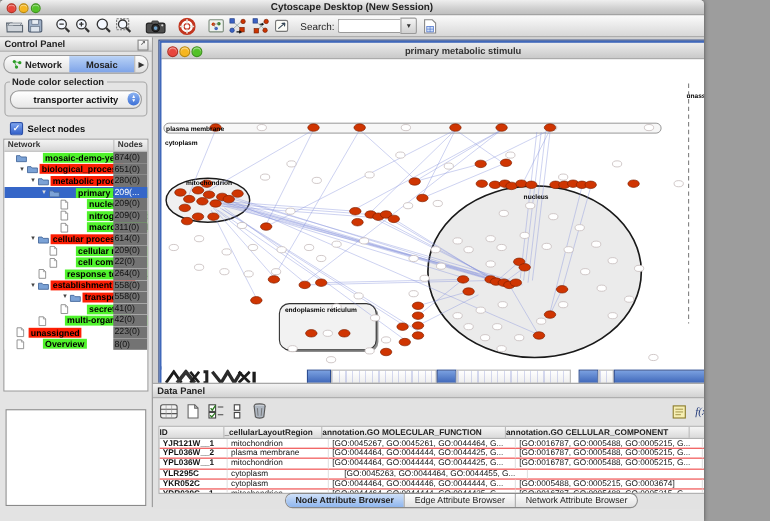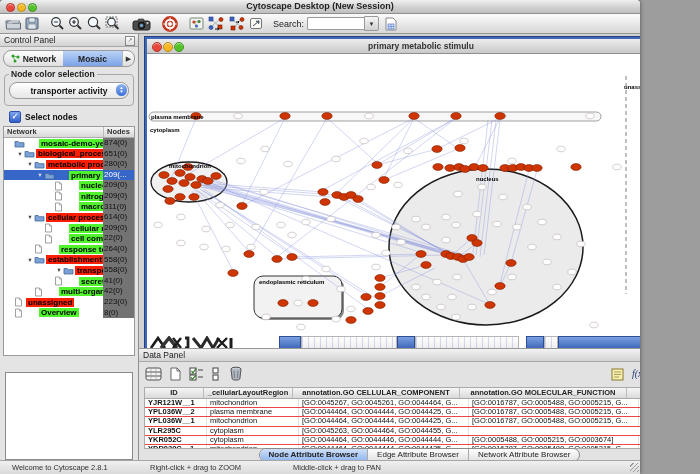--- a/index.html
+++ b/index.html
@@ -14,21 +14,21 @@
   
   .toolbar{position:absolute;top:14px;left:0;right:0;height:19px;background:linear-gradient(#fbfbfb,#d7d7d7);border-bottom:1px solid #969696;display:flex;align-items:center;padding:0 5px;}
   .tbtn{height:17px;display:flex;align-items:center;justify-content:center;margin-right:3px;}
   .tsep{width:8px;}
   .search-label{font-size:9px;color:#222;margin:0 3px 0 6px;}
   .search-combo{display:flex;align-items:center;}
   .search-input{width:52px;height:11px;border:1px solid #9a9a9a;border-right:none;border-radius:2px 0 0 2px;background:#fff;font-size:8px;padding:0 2px;}
   .search-arrow{width:13px;height:13px;border:1px solid #9a9a9a;border-radius:0 2px 2px 0;background:linear-gradient(#f5f5f5,#d0d0d0);font-size:6px;color:#333;display:flex;align-items:center;justify-content:center;}
   
   #control-panel{position:absolute;left:0;top:34px;width:138px;height:427px;background:#e4e4e4;border-right:1px solid #8f8f8f;}
-  .panel-hdr{height:12px;line-height:12px;font-size:8.5px;font-weight:normal;color:#222;padding-left:4px;background:linear-gradient(#f3f3f3,#d2d2d2);border-bottom:1px solid #aaa;position:relative;}
+  .panel-hdr{height:12px;line-height:12px;font-size:8.5px;font-weight:bold;color:#222;padding-left:4px;background:linear-gradient(#f3f3f3,#d2d2d2);border-bottom:1px solid #aaa;position:relative;}
   .float-ico{position:absolute;right:3px;top:2px;width:8px;height:8px;border:1px solid #888;background:linear-gradient(#fff,#ddd);font-size:6px;line-height:7px;text-align:center;color:#666;}
   .cp-tabs{display:flex;align-items:center;margin:3px 3px 2px 3px;height:15px;border:1px solid #9a9a9a;border-radius:8px;background:linear-gradient(#fdfdfd,#dfdfdf);overflow:hidden;}
   .cp-tab{flex:1;display:flex;align-items:center;justify-content:center;gap:3px;font-size:8.5px;font-weight:bold;color:#222;height:100%;}
   .cp-tab.active{background:linear-gradient(#b9d2f6,#7da3e8);}
   .cp-tab-arrow{width:11px;height:100%;display:flex;align-items:center;justify-content:center;font-size:7px;color:#333;border-left:1px solid #b5b5b5;}
   fieldset.color-sel{margin:2px 4px;border:1px solid #a8a8a8;border-radius:4px;padding:3px 4px 6px 4px;}
   fieldset.color-sel legend{font-size:8.5px;font-weight:bold;color:#222;padding:0 2px;}
   .combo{position:relative;height:15px;border:1px solid #999;border-radius:8px;background:linear-gradient(#ffffff,#e6e6e6);display:flex;align-items:center;justify-content:center;font-size:8.5px;font-weight:bold;color:#111;}
   .combo-stepper{position:absolute;right:1px;top:1px;width:11px;height:12px;border-radius:6px;background:linear-gradient(#8db4f2,#3b6fd6);display:flex;flex-direction:column;align-items:center;justify-content:center;color:#fff;font-size:4.5px;line-height:4px;}
   .chk-row{display:flex;align-items:center;gap:4px;margin:5px 0 4px 9px;}
@@ -62,21 +62,21 @@
   .frag{position:absolute;top:0;height:13px;}
   .frag-blue{background:linear-gradient(#7aa0e0,#4068ba);border:1px solid #2d4d92;box-sizing:border-box;}
   .frag-thumb{background:#fdfdfd;border:1px solid #b5b5b5;box-sizing:border-box;background-image:repeating-linear-gradient(90deg,rgba(140,150,215,.35) 0 1px,transparent 1px 6px),linear-gradient(#fff,#eee);}
   .grip{position:absolute;right:1px;top:2px;width:9px;height:9px;background:repeating-linear-gradient(135deg,transparent 0 2px,#9a9a9a 2px 3px);}
   
   #data-panel{position:absolute;left:139px;top:348px;width:561px;height:113px;background:#e2e2e2;border-top:1px solid #979797;}
   .dp-toolbar{position:absolute;left:0;right:0;top:13px;height:23px;display:flex;align-items:center;padding:0 6px;gap:4px;}
   .dp-sp{flex:1;}
   .dp-table{position:absolute;left:5px;top:38px;right:18px;height:60px;background:#fff;border:1px solid #aaa;overflow:hidden;font-size:7.5px;}
   .dt-hdr{display:flex;height:10px;background:linear-gradient(#f6f6f6,#dadada);border-bottom:1px solid #aaa;}
-  .dt-hc{border-right:1px solid #bbb;font-weight:bold;color:#222;text-align:center;line-height:10px;overflow:hidden;white-space:nowrap;flex:0 0 auto;}
+  .dt-hc{border-right:1px solid #bbb;font-weight:bold;color:#222;line-height:10px;overflow:hidden;white-space:nowrap;flex:0 0 auto;}
   .dt-row{display:flex;height:8.2px;border-bottom:1px solid #ef4444;}
   .dt-c{border-right:1px solid #e2e2e2;padding-left:3px;line-height:8.2px;white-space:nowrap;overflow:hidden;color:#111;flex:0 0 auto;}
   .dt-c.b{font-weight:bold;}
   .dp-scroll{position:absolute;right:4px;top:38px;width:12px;height:60px;background:#f2f2f2;border:1px solid #bbb;}
   .dp-thumb{position:absolute;left:1px;right:1px;top:10px;height:16px;border-radius:5px;background:linear-gradient(90deg,#9cc0f4,#5383d8);border:1px solid #3c64ad;}
   .dp-sbtn{position:absolute;left:0;right:0;height:10px;background:linear-gradient(#f8f8f8,#d6d6d6);border-top:1px solid #bbb;font-size:5px;color:#444;text-align:center;line-height:10px;}
   .dp-tabs{position:absolute;left:0;right:0;top:99px;display:flex;justify-content:center;}
   .dp-tabgroup{display:flex;border:1px solid #8a8a8a;border-radius:7px;overflow:hidden;background:linear-gradient(#fdfdfd,#e2e2e2);}
   .dp-tab{padding:1px 9px;font-size:8px;color:#222;border-right:1px solid #aaa;line-height:10px;}
   .dp-tab:last-child{border-right:none;}
@@ -766,22 +766,22 @@
             <circle cx="11" cy="5" r="1" fill="#e8c73a"></circle>
             <circle cx="5" cy="8" r="1" fill="#7ec84a"></circle>
             <circle cx="9" cy="9" r="1" fill="#d86a2a"></circle>
           </svg>
         </span>
     </div>
     <div class="dp-table">
       <div class="dt-hdr" id="dt-hdr">
           <span class="dt-hc" style="width: 58px;">ID</span>
           <span class="dt-hc" style="width: 88px;">_cellularLayoutRegion</span>
+          <span class="dt-hc" style="width: 166px;">annotation.GO MOLECULAR_FUNCTION</span>
           <span class="dt-hc" style="width: 166px;">annotation.GO CELLULAR_COMPONENT</span>
-          <span class="dt-hc" style="width: 166px;">annotation.GO MOLECULAR_FUNCTION</span>
           <span class="dt-hc" style="width: 40px;"></span>
         </div>
       <div id="dt-body">
           <div class="dt-row">
             <span class="dt-c b" style="width: 58px;">YJR121W__1</span>
             <span class="dt-c" style="width: 88px;">mitochondrion</span>
             <span class="dt-c" style="width: 166px;">[GO:0045267, GO:0045261, GO:0044464, G...</span>
             <span class="dt-c" style="width: 166px;">[GO:0016787, GO:0005488, GO:0005215, G...</span>
           </div>
           <div class="dt-row">
@@ -792,21 +792,21 @@
           </div>
           <div class="dt-row">
             <span class="dt-c b" style="width: 58px;">YPL036W__1</span>
             <span class="dt-c" style="width: 88px;">mitochondrion</span>
             <span class="dt-c" style="width: 166px;">[GO:0044464, GO:0044444, GO:0044425, G...</span>
             <span class="dt-c" style="width: 166px;">[GO:0016787, GO:0005488, GO:0005215, G...</span>
           </div>
           <div class="dt-row">
             <span class="dt-c b" style="width: 58px;">YLR295C</span>
             <span class="dt-c" style="width: 88px;">cytoplasm</span>
-            <span class="dt-c" style="width: 166px;">[GO:0045263, GO:0044464, GO:0044455, G...</span>
+            <span class="dt-c" style="width: 166px; margin-left: 11px;">[GO:0045263, GO:0044464, GO:0044455, G...</span>
           </div>
           <div class="dt-row">
             <span class="dt-c b" style="width: 58px;">YKR052C</span>
             <span class="dt-c" style="width: 88px;">cytoplasm</span>
             <span class="dt-c" style="width: 166px;">[GO:0044464, GO:0044446, GO:0044444, G...</span>
             <span class="dt-c" style="width: 166px;">[GO:0005488, GO:0005215, GO:0003674]</span>
           </div>
           <div class="dt-row">
             <span class="dt-c b" style="width: 58px;">YDR039C__1</span>
             <span class="dt-c" style="width: 88px;">mitochondrion</span>
@@ -822,20 +822,14 @@
     </div>
     <div class="dp-tabs">
       <span class="dp-tabgroup" id="dp-tabgroup">
           <span class="dp-tab active">Node Attribute Browser</span>
           <span class="dp-tab">Edge Attribute Browser</span>
           <span class="dp-tab">Network Attribute Browser</span>
         </span>
     </div>
   </div>
 
-  <div id="status-bar">
-    <span class="status-item" style="left:12px">Welcome to Cytoscape 2.8.1</span>
-    <span class="status-item" style="left:150px">Right-click + drag to ZOOM</span>
-    <span class="status-item" style="left:293px">Middle-click + drag to PAN</span>
-    <span class="grip" style="top:2px;"></span>
-  </div>
 
 </div>
 
 </body></html>

